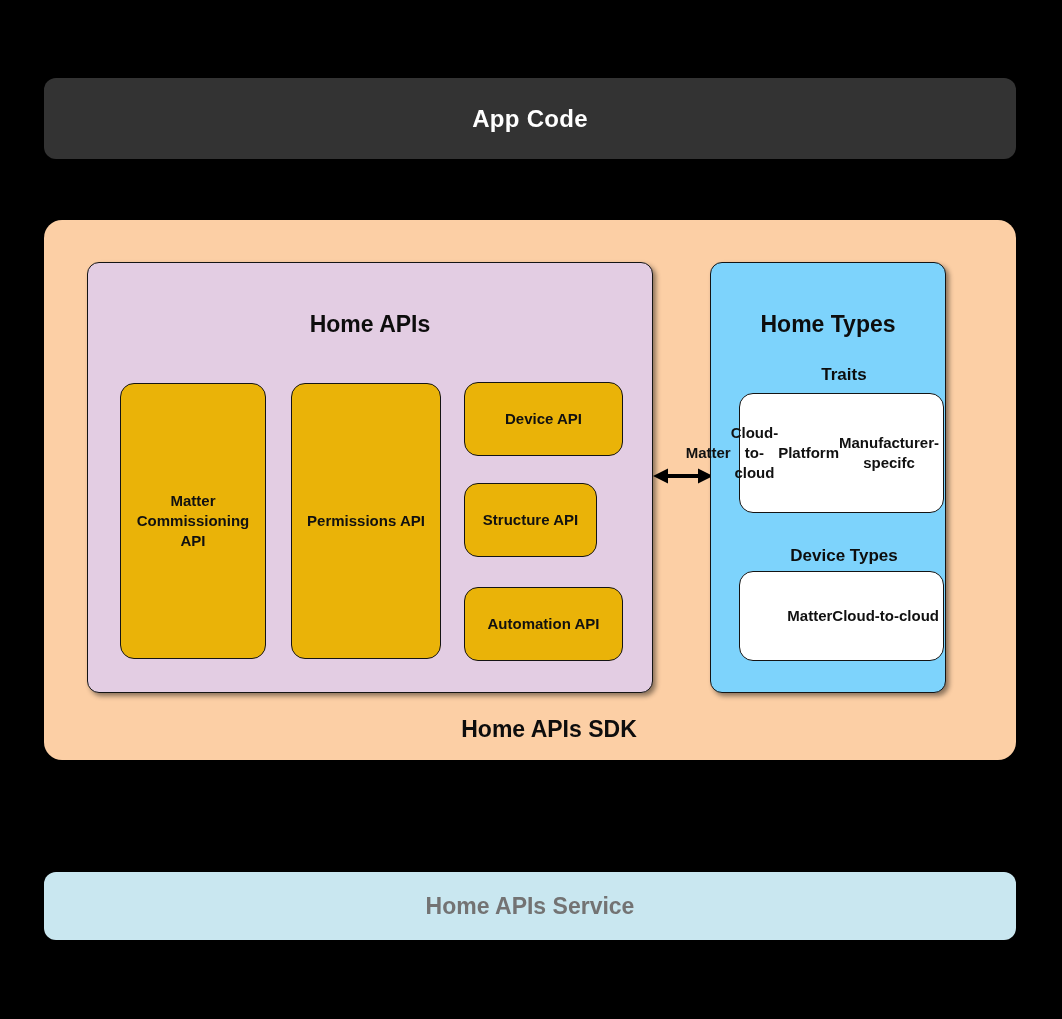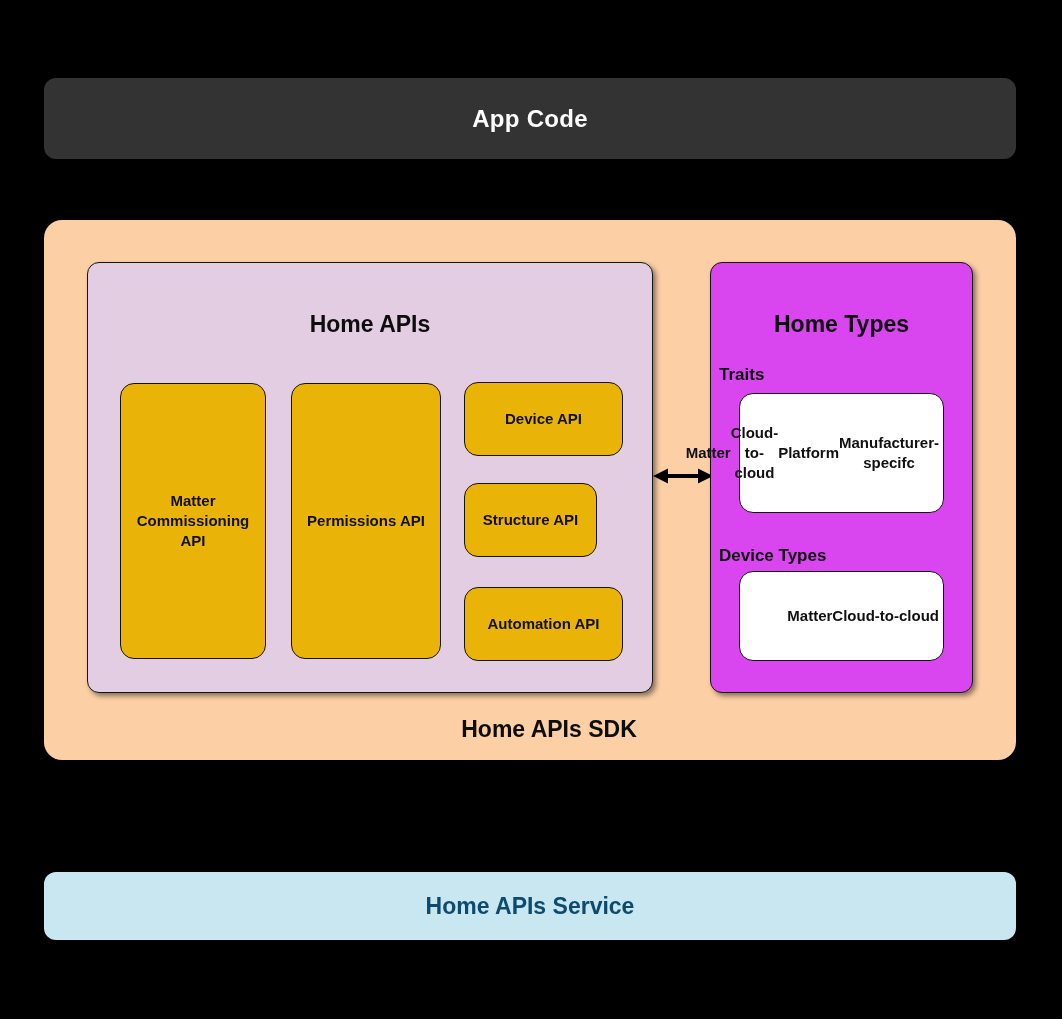--- a/index.html
+++ b/index.html
@@ -98,31 +98,32 @@
   .arrow-wrap {
     position: absolute;
     left: 609px; top: 244px;
     width: 60px; height: 24px;
   }
 
   
   .home-types {
     position: absolute;
     left: 666px; top: 42px;
-    width: 263px; height: 431px;
-    background: #d946ef;
+    width: 236px; height: 431px;
+    background: #7dd3fc;
     border: 1.5px solid #141414;
     border-radius: 12px;
     box-shadow: 3px 3px 5px rgba(0,0,0,0.45);
     box-sizing: border-box;
   }
   .sub-label {
     position: absolute;
-    left: 8px;
+    left: 16px;
     width: 100%;
+    text-align: center;
     font-size: 17px;
     font-weight: bold;
     color: #0d0d0d;
   }
   .traits-label   { top: 102px; }
   .devtypes-label { top: 283px; }
 
   .list-box {
     position: absolute;
     left: 28px;
@@ -146,21 +147,21 @@
   
   .service {
     position: absolute;
     left: 44px; top: 872px;
     width: 972px; height: 68px;
     background: #C9E7F0;
     border-radius: 12px;
     display: flex; align-items: center; justify-content: center;
   }
   .service .label {
-    color: #0c4a6e;
+    color: #737373;
     font-size: 23px;
     font-weight: bold;
   }
 </style>
 </head>
 <body>
 
 <div class="stage">
 
   <div class="app-code">

